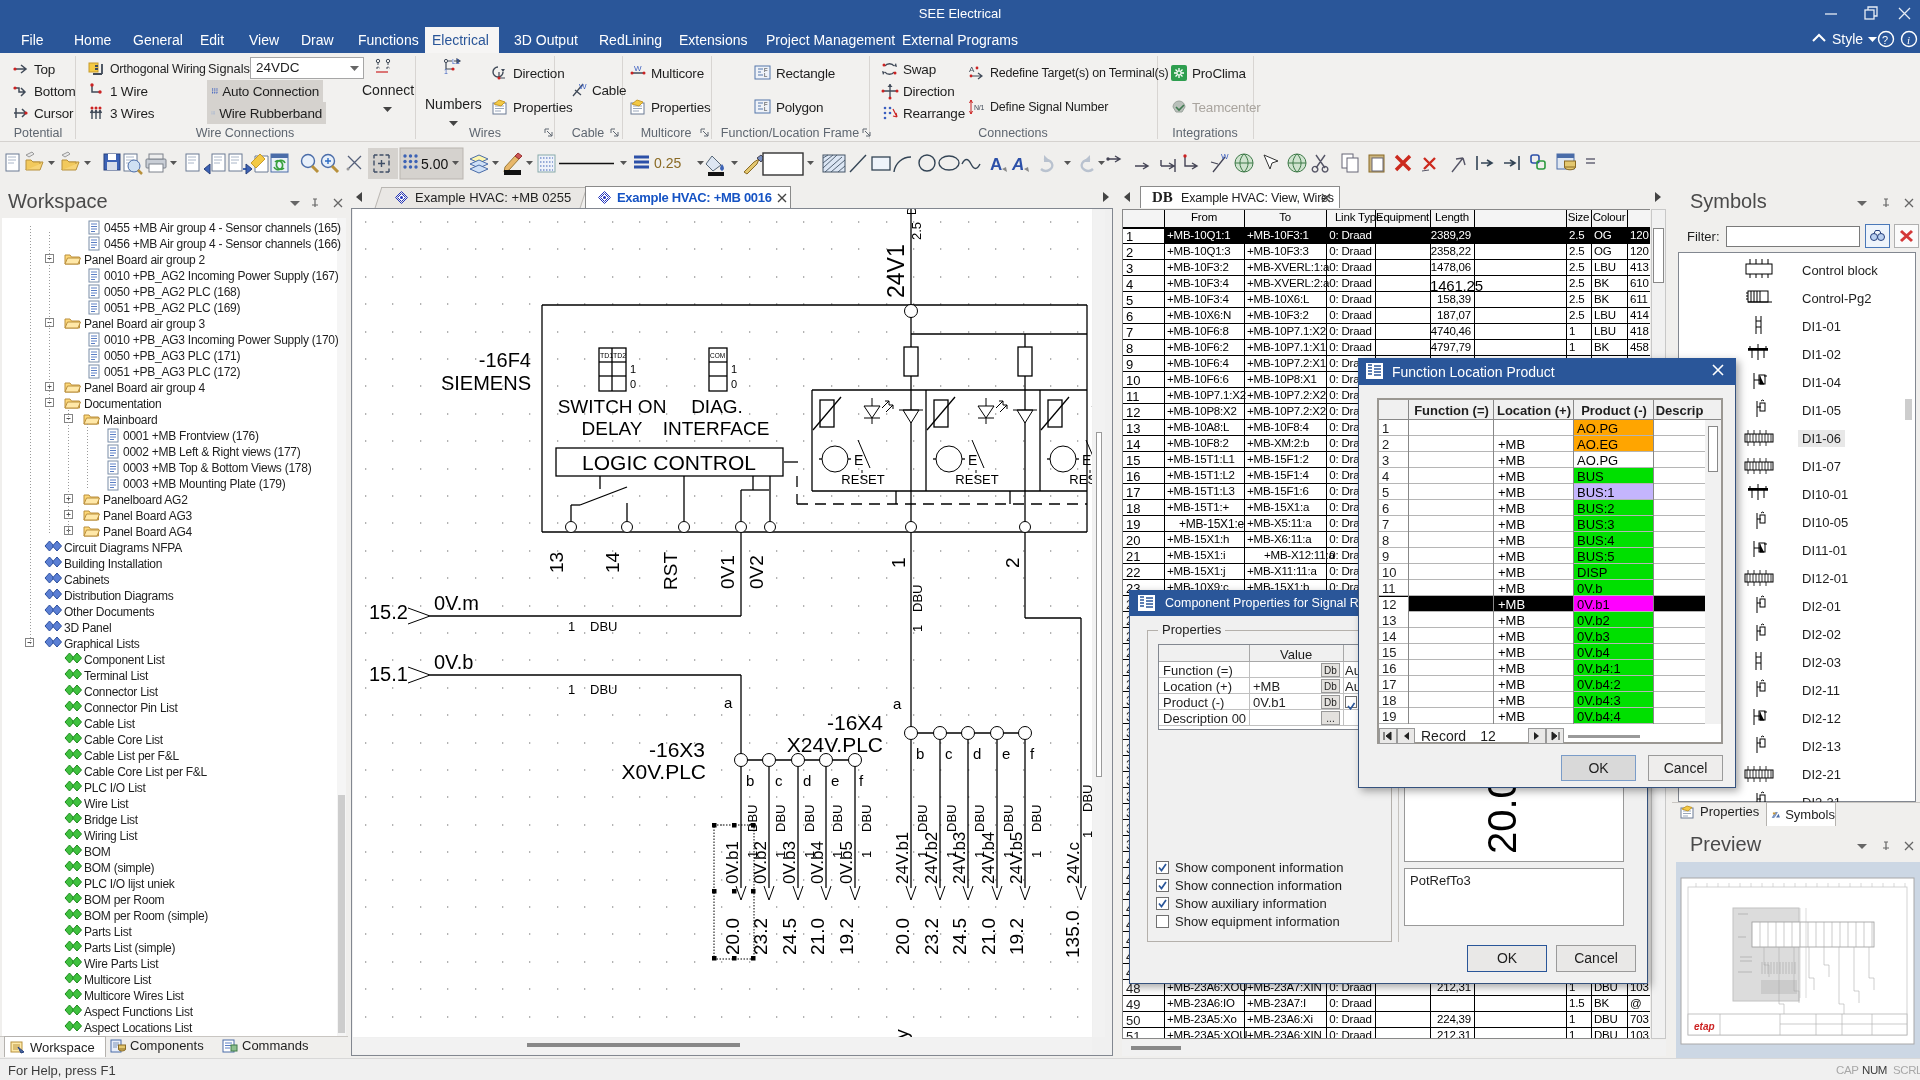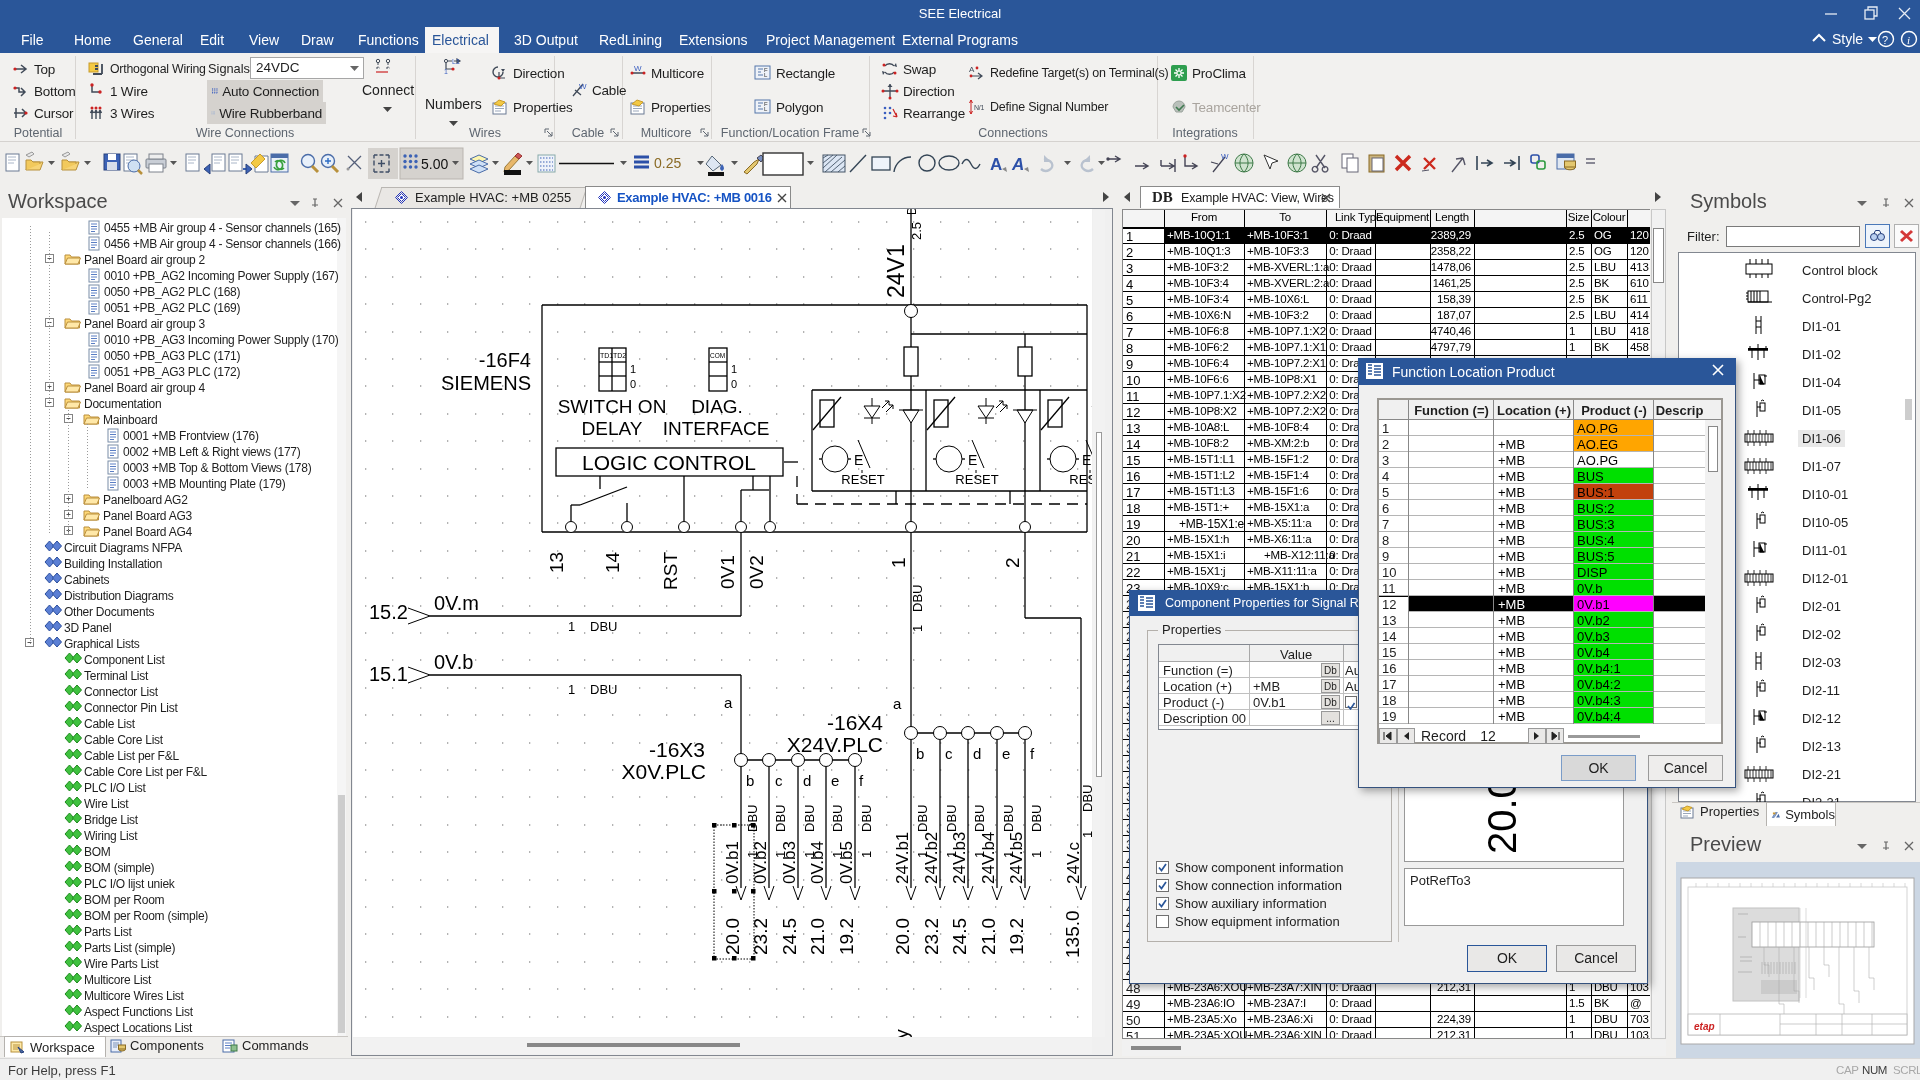--- a/index.html
+++ b/index.html
@@ -1197,21 +1197,21 @@
       <div class="a tx" style="left:443px;width:25px;text-align:left;padding-left:3px;top:1px;font-size:11.5px;letter-spacing:-0.2px;color:#000;">2.5</div>
       <div class="a tx" style="left:468px;width:36px;text-align:left;padding-left:3px;top:1px;font-size:11.5px;letter-spacing:-0.2px;color:#000;">LBU</div>
       <div class="a tx" style="left:504px;width:23px;text-align:left;padding-left:3px;top:1px;font-size:11.5px;letter-spacing:-0.2px;color:#000;">413</div>
     </div>
     <div class="a" style="left:0;top:66px;width:527px;height:16px;background:#fff;border-bottom:1px solid #000">
       <div class="a tx" style="left:0;width:41px;top:1px;padding-left:3px;font-size:13px;color:#000;background:#fff;height:14px">4</div>
       <div class="a tx" style="left:41px;width:80px;text-align:left;padding-left:3px;top:1px;font-size:11.5px;letter-spacing:-0.2px;color:#000;">+MB-10F3:4</div>
       <div class="a tx" style="left:121px;width:82px;text-align:left;padding-left:3px;top:1px;font-size:11.5px;letter-spacing:-0.2px;color:#000;">+MB-XVERL:2:a</div>
       <div class="a tx" style="left:203px;width:49px;text-align:center;top:1px;font-size:11.5px;letter-spacing:-0.2px;color:#000;">0: Draad</div>
       <div class="a tx" style="left:252px;width:55px;text-align:left;padding-left:3px;top:1px;font-size:11.5px;letter-spacing:-0.2px;color:#000;"></div>
-      <div class="a tx" style="left:307px;width:44px;text-align:right;padding-right:3px;top:1px;font-size:11px;letter-spacing:-0.2px;color:#000;">1461,25</div>
+      <div class="a tx" style="left:307px;width:44px;text-align:right;padding-right:3px;top:1px;font-size:15px;letter-spacing:-0.2px;color:#000;">1461,25</div>
       <div class="a tx" style="left:351px;width:92px;text-align:left;padding-left:3px;top:1px;font-size:11.5px;letter-spacing:-0.2px;color:#000;"></div>
       <div class="a tx" style="left:443px;width:25px;text-align:left;padding-left:3px;top:1px;font-size:11.5px;letter-spacing:-0.2px;color:#000;">2.5</div>
       <div class="a tx" style="left:468px;width:36px;text-align:left;padding-left:3px;top:1px;font-size:11.5px;letter-spacing:-0.2px;color:#000;">BK</div>
       <div class="a tx" style="left:504px;width:23px;text-align:left;padding-left:3px;top:1px;font-size:11.5px;letter-spacing:-0.2px;color:#000;">610</div>
     </div>
     <div class="a" style="left:0;top:82px;width:527px;height:16px;background:#fff;border-bottom:1px solid #000">
       <div class="a tx" style="left:0;width:41px;top:1px;padding-left:3px;font-size:13px;color:#000;background:#fff;height:14px">5</div>
       <div class="a tx" style="left:41px;width:80px;text-align:left;padding-left:3px;top:1px;font-size:11.5px;letter-spacing:-0.2px;color:#000;">+MB-10F3:4</div>
       <div class="a tx" style="left:121px;width:82px;text-align:left;padding-left:3px;top:1px;font-size:11.5px;letter-spacing:-0.2px;color:#000;">+MB-10X6:L</div>
       <div class="a tx" style="left:203px;width:49px;text-align:center;top:1px;font-size:11.5px;letter-spacing:-0.2px;color:#000;">0: Draad</div>
@@ -1811,21 +1811,21 @@
 <div class="a tx" style="left:1379px;top:453px;width:30px;padding-left:3px;font-size:13px;background:transparent;height:15px">3</div>
 <div class="a tx" style="left:1498px;top:453px;font-size:13px;color:#000">+MB</div>
 <div class="a tx" style="left:1574px;top:452px;width:80px;height:15px;background:transparent;font-size:13px;padding:1px 0 0 3px;color:#000">AO.PG</div>
 <div class="a" style="left:1379px;top:468px;width:342px;height:16px;background:#fff;border-bottom:1px solid #b5b5b5"></div>
 <div class="a tx" style="left:1379px;top:469px;width:30px;padding-left:3px;font-size:13px;background:transparent;height:15px">4</div>
 <div class="a tx" style="left:1498px;top:469px;font-size:13px;color:#000">+MB</div>
 <div class="a tx" style="left:1574px;top:468px;width:80px;height:15px;background:#00e000;font-size:13px;padding:1px 0 0 3px;color:#000">BUS</div>
 <div class="a" style="left:1379px;top:484px;width:342px;height:16px;background:#fff;border-bottom:1px solid #b5b5b5"></div>
 <div class="a tx" style="left:1379px;top:485px;width:30px;padding-left:3px;font-size:13px;background:transparent;height:15px">5</div>
 <div class="a tx" style="left:1498px;top:485px;font-size:13px;color:#000">+MB</div>
-<div class="a tx" style="left:1574px;top:484px;width:80px;height:15px;background:#c2410c;font-size:13px;padding:1px 0 0 3px;color:#000">BUS:1</div>
+<div class="a tx" style="left:1574px;top:484px;width:80px;height:15px;background:#c4b5fd;font-size:13px;padding:1px 0 0 3px;color:#000">BUS:1</div>
 <div class="a" style="left:1379px;top:500px;width:342px;height:16px;background:#fff;border-bottom:1px solid #b5b5b5"></div>
 <div class="a tx" style="left:1379px;top:501px;width:30px;padding-left:3px;font-size:13px;background:transparent;height:15px">6</div>
 <div class="a tx" style="left:1498px;top:501px;font-size:13px;color:#000">+MB</div>
 <div class="a tx" style="left:1574px;top:500px;width:80px;height:15px;background:#00e000;font-size:13px;padding:1px 0 0 3px;color:#000">BUS:2</div>
 <div class="a" style="left:1379px;top:516px;width:342px;height:16px;background:#fff;border-bottom:1px solid #b5b5b5"></div>
 <div class="a tx" style="left:1379px;top:517px;width:30px;padding-left:3px;font-size:13px;background:transparent;height:15px">7</div>
 <div class="a tx" style="left:1498px;top:517px;font-size:13px;color:#000">+MB</div>
 <div class="a tx" style="left:1574px;top:516px;width:80px;height:15px;background:#00e000;font-size:13px;padding:1px 0 0 3px;color:#000">BUS:3</div>
 <div class="a" style="left:1379px;top:532px;width:342px;height:16px;background:#fff;border-bottom:1px solid #b5b5b5"></div>
 <div class="a tx" style="left:1379px;top:533px;width:30px;padding-left:3px;font-size:13px;background:transparent;height:15px">8</div>

